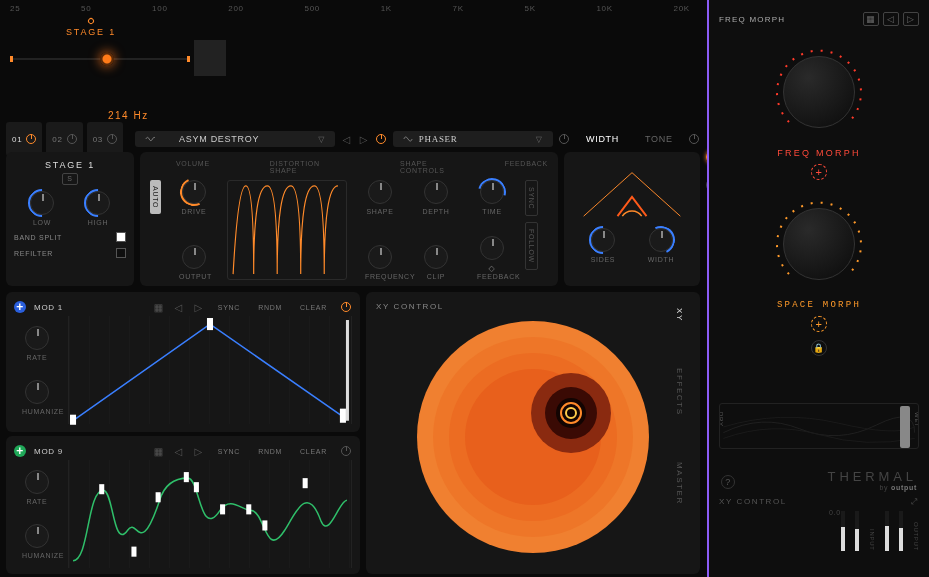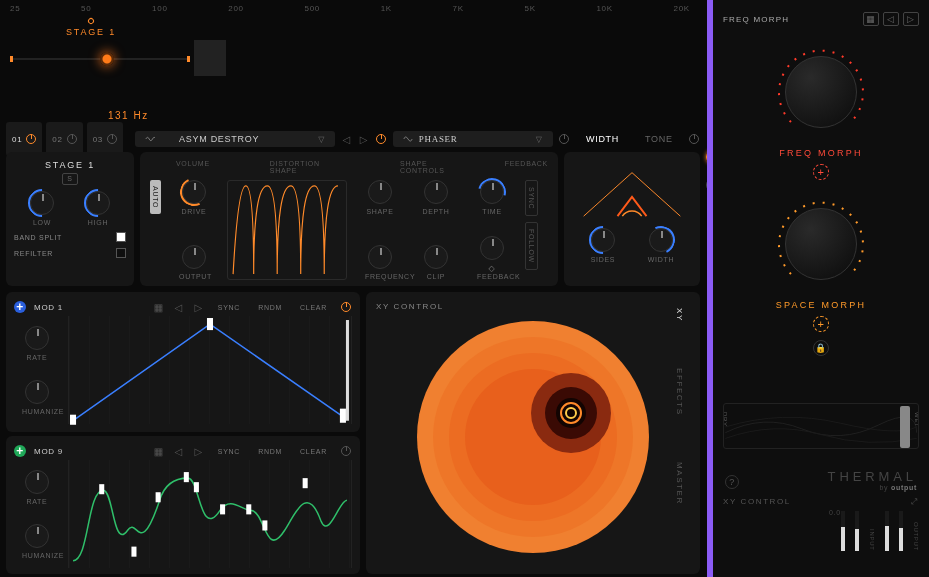--- a/index.html
+++ b/index.html
@@ -101,28 +101,28 @@
 #xy-title { font-size:8px; color:#888; letter-spacing:0.2em; margin-bottom:6px; }
 #xy-circle { width:240px; height:240px; margin:0 auto; position:relative; }
 #xy-circle svg { width:100%; height:100%; }
 
 
 #side-tabs { position:absolute; left:665px; top:300px; width:28px; display:flex; flex-direction:column; gap:30px; align-items:center; }
 .side-tab { writing-mode:vertical-rl; font-size:8px; color:#555; letter-spacing:0.2em; cursor:pointer; padding:8px 3px; }
 .side-tab.on { color:#ddd; }
 
 
-#right-panel { position:absolute; right:0; top:0; width:222px; height:577px; background:#0e0e0e; border-left:6px solid #8b5cf6; padding:10px; }
+#right-panel { position:absolute; right:0; top:0; width:222px; height:577px; background:#0e0e0e; border-left:2px solid #8b5cf6; padding:10px; }
 #rp-hdr { display:flex; align-items:center; justify-content:space-between; height:18px; font-size:8px; color:#aaa; letter-spacing:0.15em; }
 .rp-icon { width:16px; height:14px; border:1px solid #444; border-radius:2px; display:flex; align-items:center; justify-content:center; color:#666; font-size:9px; cursor:pointer; }
 .big-knob { width:100px; height:100px; margin:14px auto 6px; position:relative; }
 .big-knob .bk-body { position:absolute; inset:14px; border-radius:50%; background:radial-gradient(circle at 35% 30%, #2a2a2a, #0a0a0a); border:1px solid #333; }
 .bk-label { text-align:center; font-size:9px; letter-spacing:0.25em; }
 .bk-label.red { color:#ff4a3a; }
-.bk-label.orange { color:#ff9a2a; }
+.bk-label.orange { color:#ff9a2a;font-family:Liberation Mono, monospace; }
 .plus-btn { display:block; margin:6px auto; width:16px; height:16px; border:1px dashed #ff4a3a; border-radius:50%; color:#ff4a3a; text-align:center; line-height:14px; font-size:11px; cursor:pointer; }
 .plus-btn.o { border-color:#ff9a2a; color:#ff9a2a; }
 
 #side-dots { position:absolute; left:706px; top:150px; display:flex; flex-direction:column; gap:14px; }
 .sdot { width:14px; height:14px; border:1px solid #444; border-radius:50%; cursor:pointer; }
 .sdot.on { border-color:#ff8a2a; box-shadow:0 0 4px #ff8a2a; }
 .sdot.lines::after { content:"☰"; color:#666; font-size:8px; position:relative; top:-2px; left:2px; }
 
 #topo { position:absolute; bottom:128px; left:10px; right:10px; height:46px; border:1px solid #222; border-radius:3px; overflow:hidden; }
 #topo svg { width:100%; height:100%; opacity:0.35; }
@@ -165,21 +165,21 @@
       <span>20K</span>
     </div>
   <div id="stage-tag">
     <div id="stage-dot"></div>
     <span>STAGE 1</span>
   </div>
   <div id="band-line"></div>
   <div id="band-node"></div>
   <div id="band-shelf"></div>
 </div>
-<div id="freq-readout">131 Hz</div>
+<div id="freq-readout">214 Hz</div>
 
 <div id="tabs-row">
   <div id="stage-tabs" style="display:flex; gap:4px;">
       <div class="stage-tab on">
         <span>01</span>
         <span class="pwr on"></span>
       </div>
       <div class="stage-tab">
         <span>02</span>
         <span class="pwr"></span>

